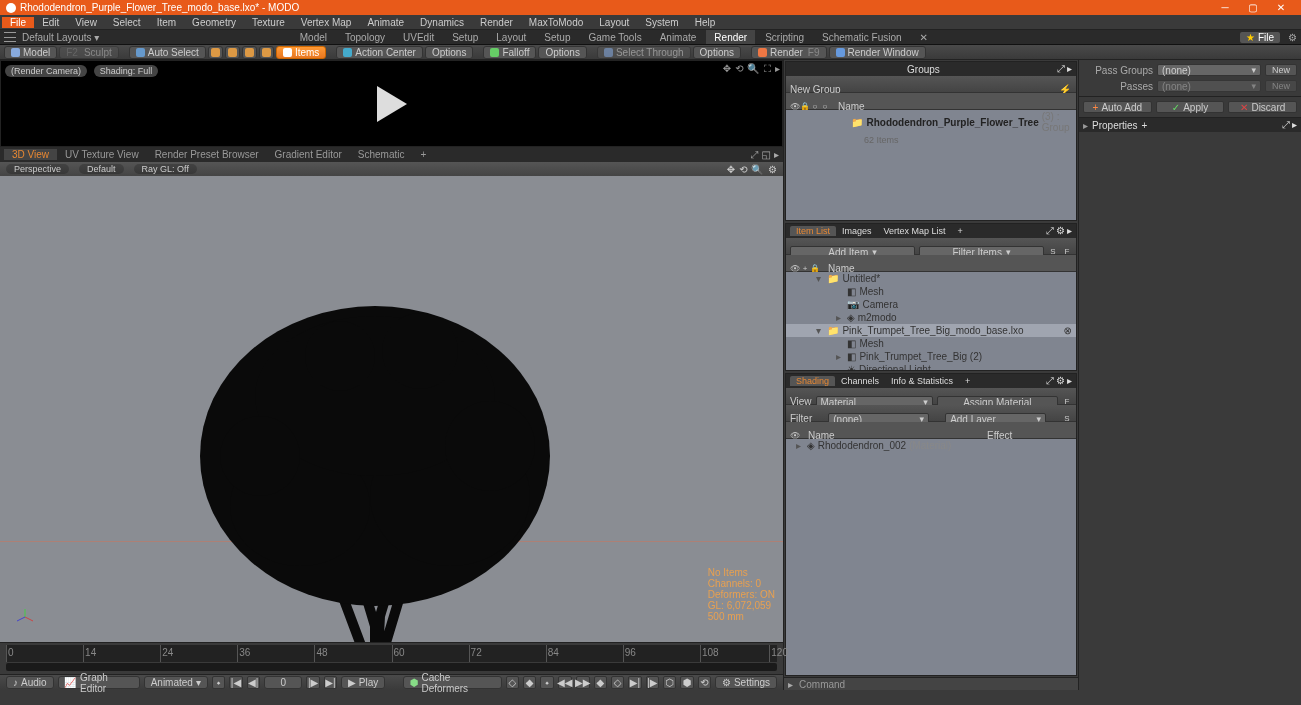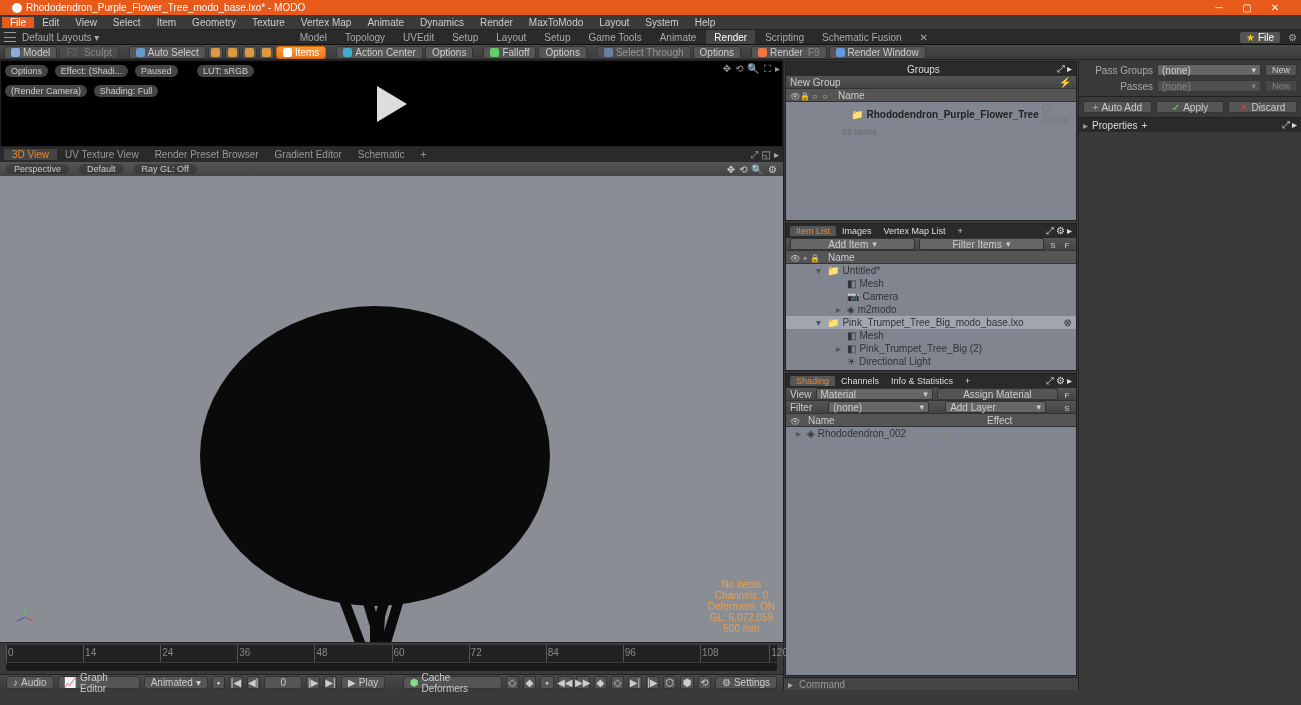--- a/index.html
+++ b/index.html
@@ -1,19 +1,19 @@
 <!DOCTYPE html>
 <html><head>
 <meta charset="utf-8">
 <style>
 * { margin: 0; padding: 0; box-sizing: border-box; font-family: Arial, sans-serif; font-size: 10px; }
 body { background: #3a3a3a; color: #aaa; overflow: hidden; width: 1301px; height: 705px; }
 
 
-.titlebar { background: #e85a1a; height: 15px; display: flex; align-items: center; padding: 0 12px; color: #fff; }
+.titlebar { background: #e85a1a; height: 15px; display: flex; align-items: center; padding: 0 6px; color: #fff; }
 .titlebar .icon { width: 10px; height: 10px; background: #fff; border-radius: 50%; margin-right: 4px; }
 .titlebar .title { flex: 1; font-size: 10px; }
 .titlebar .winbtn { width: 28px; height: 15px; display: flex; align-items: center; justify-content: center; color: #fff; cursor: pointer; }
 
 
 .menubar { background: #3a3a3a; height: 15px; display: flex; align-items: center; padding: 0 2px; border-bottom: 1px solid #222; }
 .menubar .menuitem { padding: 0 8px; color: #ccc; cursor: pointer; }
 .menubar .menuitem.active { background: #e85a1a; color: #fff; }
 
 
@@ -56,42 +56,42 @@
 
 
 .viewport3d { background: #8a8d93; flex: 1; position: relative; }
 .viewport3d .vpheader { background: linear-gradient(#555, #444); height: 14px; display: flex; align-items: center; padding: 0 6px; gap: 10px; }
 .viewport3d .vpheader .pill2 { background: rgba(0,0,0,0.2); border-radius: 6px; padding: 0 8px; color: #ccc; font-size: 9px; }
 .viewport3d .vpheader .vpicons { margin-left: auto; display: flex; gap: 4px; color: #ccc; }
 .viewport3d .grid { position: absolute; top: 14px; left: 0; right: 0; bottom: 0; overflow: hidden; }
 .viewport3d .horizon { position: absolute; top: 365px; left: 0; right: 0; height: 1px; background: rgba(255,100,50,0.3); }
 .viewport3d .tree { position: absolute; left: 200px; top: 100px; width: 370px; height: 450px; }
 .viewport3d .axis { position: absolute; bottom: 15px; left: 15px; width: 20px; height: 20px; }
-.viewport3d .stats { position: absolute; bottom: 8px; right: 8px; text-align: center; color: #e8a050; font-size: 9px; line-height: 11px; }
+.viewport3d .stats { position: absolute; bottom: 20px; right: 8px; text-align: left; color: #e8a050; font-size: 9px; line-height: 11px; }
 
 
 .timeline { background: #3a3a3a; height: 32px; border-top: 1px solid #222; }
 .timeline .ruler { height: 17px; background: #222; position: relative; margin: 2px 6px 0 6px; }
 .timeline .ruler .tick { position: absolute; top: 0; bottom: 0; border-left: 1px solid #555; font-size: 8px; color: #888; padding-top: 2px; padding-left: 1px; }
 .timeline .scrub { height: 8px; background: #1a1a1a; margin: 1px 6px; border-radius: 2px; }
 
 
 .bottomctrl { background: linear-gradient(#4a4a4a, #3a3a3a); height: 16px; display: flex; align-items: center; padding: 0 6px; gap: 4px; border-top: 1px solid #222; }
 .bottomctrl .btn { background: #555; border: 1px solid #333; border-radius: 3px; padding: 0 6px; height: 13px; display: flex; align-items: center; gap: 3px; color: #ccc; }
 .bottomctrl .iconbtn { background: #555; border: 1px solid #333; border-radius: 2px; width: 14px; height: 13px; display: flex; align-items: center; justify-content: center; color: #ccc; }
 
 
 .panel { border: 1px solid #222; margin: 1px; }
 .panelhdr { background: #2a2a2a; height: 14px; display: flex; align-items: center; padding: 0 4px; color: #ddd; }
 .panelhdr .phicons { margin-left: auto; display: flex; gap: 2px; }
 .panelhdr .ptab { padding: 0 6px; cursor: pointer; font-size: 9px; }
 .panelhdr .ptab.active { background: #555; color: #e88833; border-radius: 2px 2px 0 0; }
 .panelbody { background: #707580; }
 .panelbody.light { background: #808590; }
-.panelrow { background: linear-gradient(#555, #444); height: 13px; display: flex; align-items: flex-end; padding: 0 4px; color: #ccc; font-size: 9px; border-bottom: 1px solid #333; }
+.panelrow { background: linear-gradient(#555, #444); height: 13px; display: flex; align-items: flex-start; padding: 8px 4px; color: #ccc; font-size: 9px; border-bottom: 1px solid #333; }
 .treeitem { padding: 1px 4px 1px 50px; color: #333; font-size: 9px; display: flex; align-items: center; gap: 3px; }
 .treeitem.sel { background: #a0a5b0; }
 .treeitem .arrow { color: #555; margin-left: -10px; width: 8px; }
 .smallbtn { background: #555; border: 1px solid #333; border-radius: 2px; padding: 0 6px; height: 12px; color: #ccc; font-size: 9px; display: inline-flex; align-items: center; }
 .dropdown { background: #666; border: 1px solid #333; border-radius: 2px; padding: 0 4px; height: 12px; color: #ccc; font-size: 9px; display: inline-flex; align-items: center; flex: 1; justify-content: space-between; }
 .dropdown::after { content: "▾"; margin-left: 4px; }
 
 .iconbox { width: 10px; height: 10px; display: flex; align-items: center; justify-content: center; font-size: 8px; }
 
 </style>
@@ -213,27 +213,20 @@
       <div class="ticon" style="background:#6699dd"></div>
       <span>Render Window</span>
     </div>
 </div>
 
 <div class="mainbody">
 
   <div class="leftcol">
 
     <div class="previewtop">
-      <div class="pillrow">
-        <span class="pill">Options</span>
-        <span class="pill">Effect: (Shadi...</span>
-        <span class="pill">Paused</span>
-        <span style="display:inline-block;width:10px"></span>
-        <span class="pill">LUT: sRGB</span>
-      </div>
       <div class="pillrow">
         <span class="pill">(Render Camera)</span>
         <span class="pill">Shading: Full</span>
       </div>
       <div class="playbtn"></div>
       <div class="icons">
         <span>✥</span>
         <span>⟲</span>
         <span>🔍</span>
         <span>⛶</span>
@@ -380,21 +373,21 @@
         <span class="iconbox">○</span>
         <span class="iconbox">○</span>
         <span style="margin-left:8px">Name</span>
       </div>
       <div class="panelbody light" style="flex:1">
         <div class="treeitem" style="padding-left:65px">
           <span>📁</span>
           <b style="color:#222">Rhododendron_Purple_Flower_Tree</b>
           <span style="color:#777">(3) : Group</span>
         </div>
-        <div class="treeitem" style="padding-left:56px;color:#666">62 Items</div>
+        <div class="treeitem" style="padding-left:78px;color:#666">62 Items</div>
       </div>
     </div>
 
     <div class="panel" style="height:148px;display:flex;flex-direction:column;">
       <div class="panelhdr">
         <span class="ptab active">Item List</span>
         <span class="ptab">Images</span>
         <span class="ptab">Vertex Map List</span>
         <span class="ptab">+</span>
         <div class="phicons">

